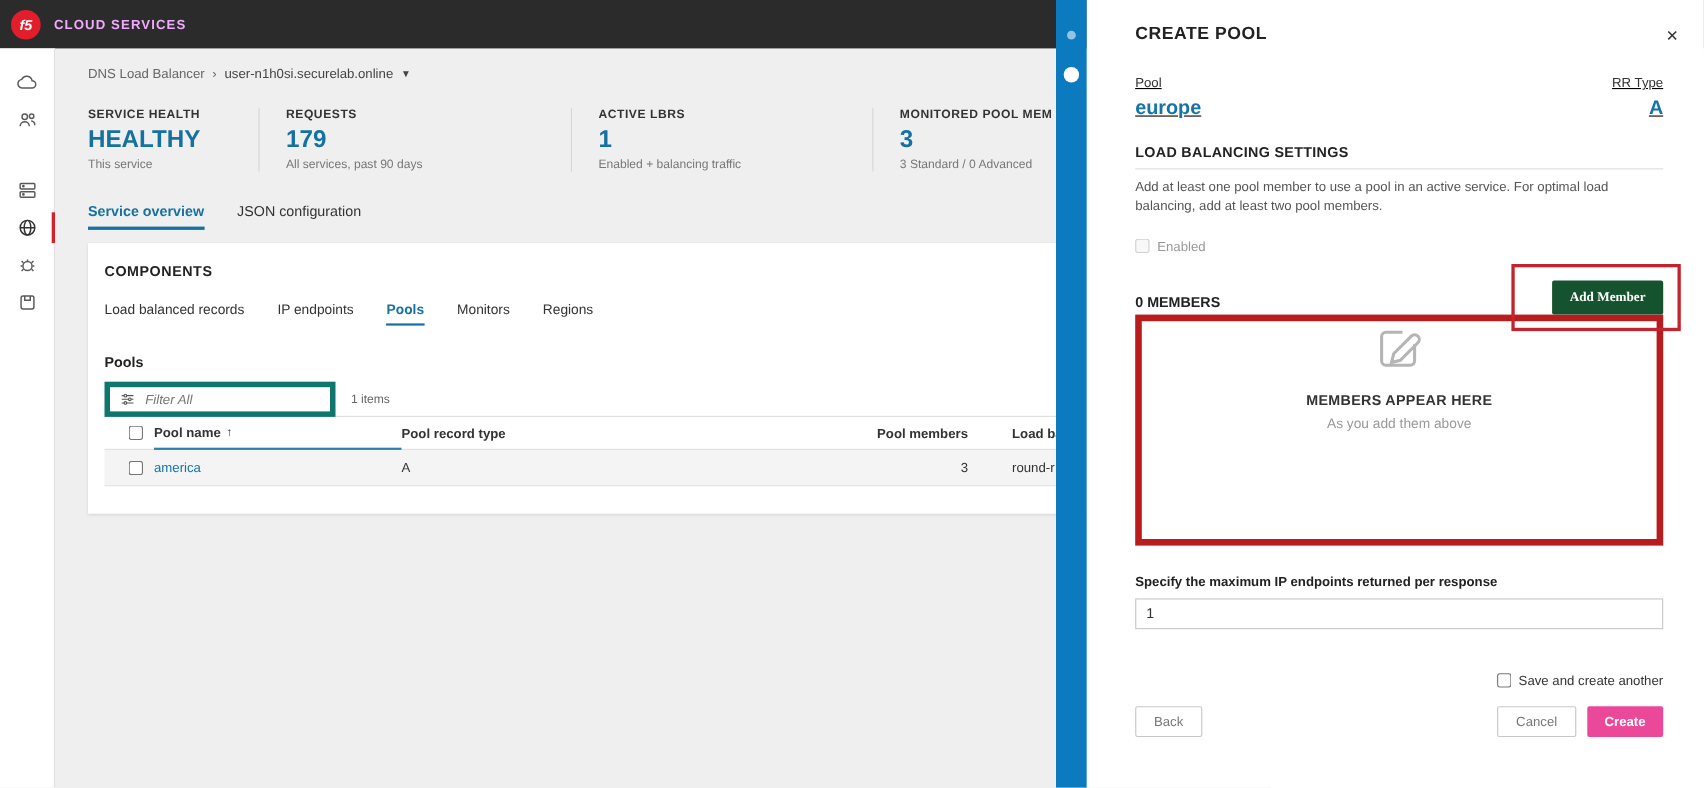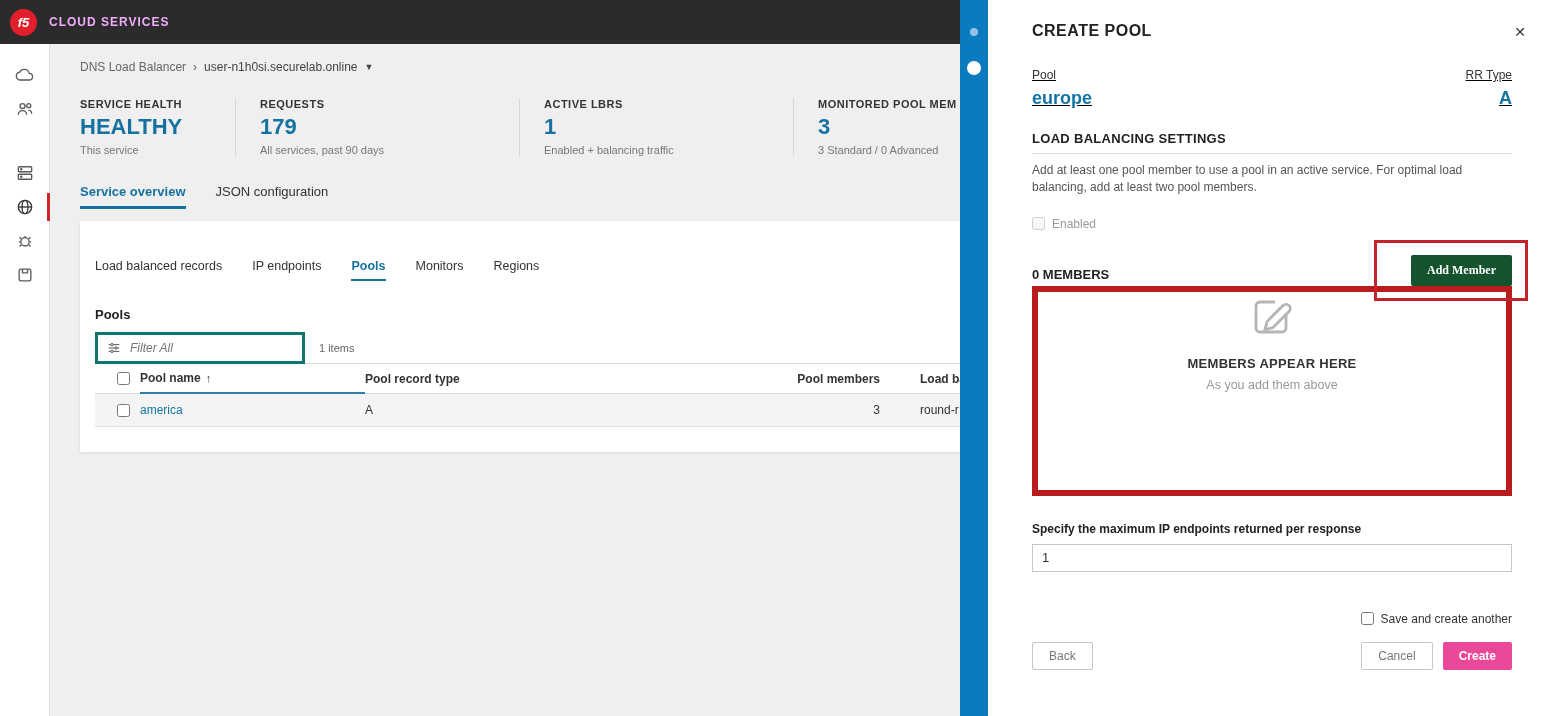--- a/index.html
+++ b/index.html
@@ -48,21 +48,21 @@
   .card { margin-top:12px; width:1130px; background:#fff;
     box-shadow:0 1px 3px rgba(0,0,0,.10); padding:18px 15px 25px 15px; }
   .card-title { font-size:13px; font-weight:bold; color:#222; letter-spacing:.5px; }
   .comp-tabs { display:flex; gap:30px; margin-top:20px; }
   .comp-tab { font-size:12.5px; color:#333; padding-bottom:6px; cursor:pointer; }
   .comp-tab.active { color:#15719f; font-weight:bold; border-bottom:2px solid #15719f; }
 
   .pools-title { font-size:13px; font-weight:bold; color:#222; margin-top:26px; }
   .filter-row { display:flex; align-items:center; margin-top:10px;
     border-bottom:1px solid #ddd; padding-bottom:0; }
-  .filter-box { width:210px; height:32px; border:3px solid #0f766e; display:flex;
+  .filter-box { width:210px; height:32px; border:5px solid #0f766e; display:flex;
     align-items:center; padding:0 8px; gap:8px; background:#fff; margin-bottom:-1px; }
   .filter-box svg { stroke:#555; fill:none; stroke-width:1.5; width:16px; height:16px; }
   .filter-input { border:none; outline:none; font-size:12px; font-style:italic;
     color:#444; width:160px; background:transparent; }
   .items-count { font-size:11px; color:#666; margin-left:14px; }
 
   .tbl { width:1100px; }
   .tbl-row { display:flex; align-items:center; }
   .tbl-head { height:30px; border-bottom:1px solid #ddd; font-size:12px;
     font-weight:bold; color:#333; }
@@ -221,20 +221,21 @@
       <div class="stat-sub">3 Standard / 0 Advanced</div>
     </div>
   </div>
 
   <div class="page-tabs">
     <div class="page-tab active">Service overview</div>
     <div class="page-tab">JSON configuration</div>
   </div>
 
   <div class="card">
+    <div class="card-title">COMPONENTS</div>
 
     <div class="comp-tabs">
       <div class="comp-tab">Load balanced records</div>
       <div class="comp-tab">IP endpoints</div>
       <div class="comp-tab active">Pools</div>
       <div class="comp-tab">Monitors</div>
       <div class="comp-tab">Regions</div>
     </div>
 
     <div class="pools-title">Pools</div>

